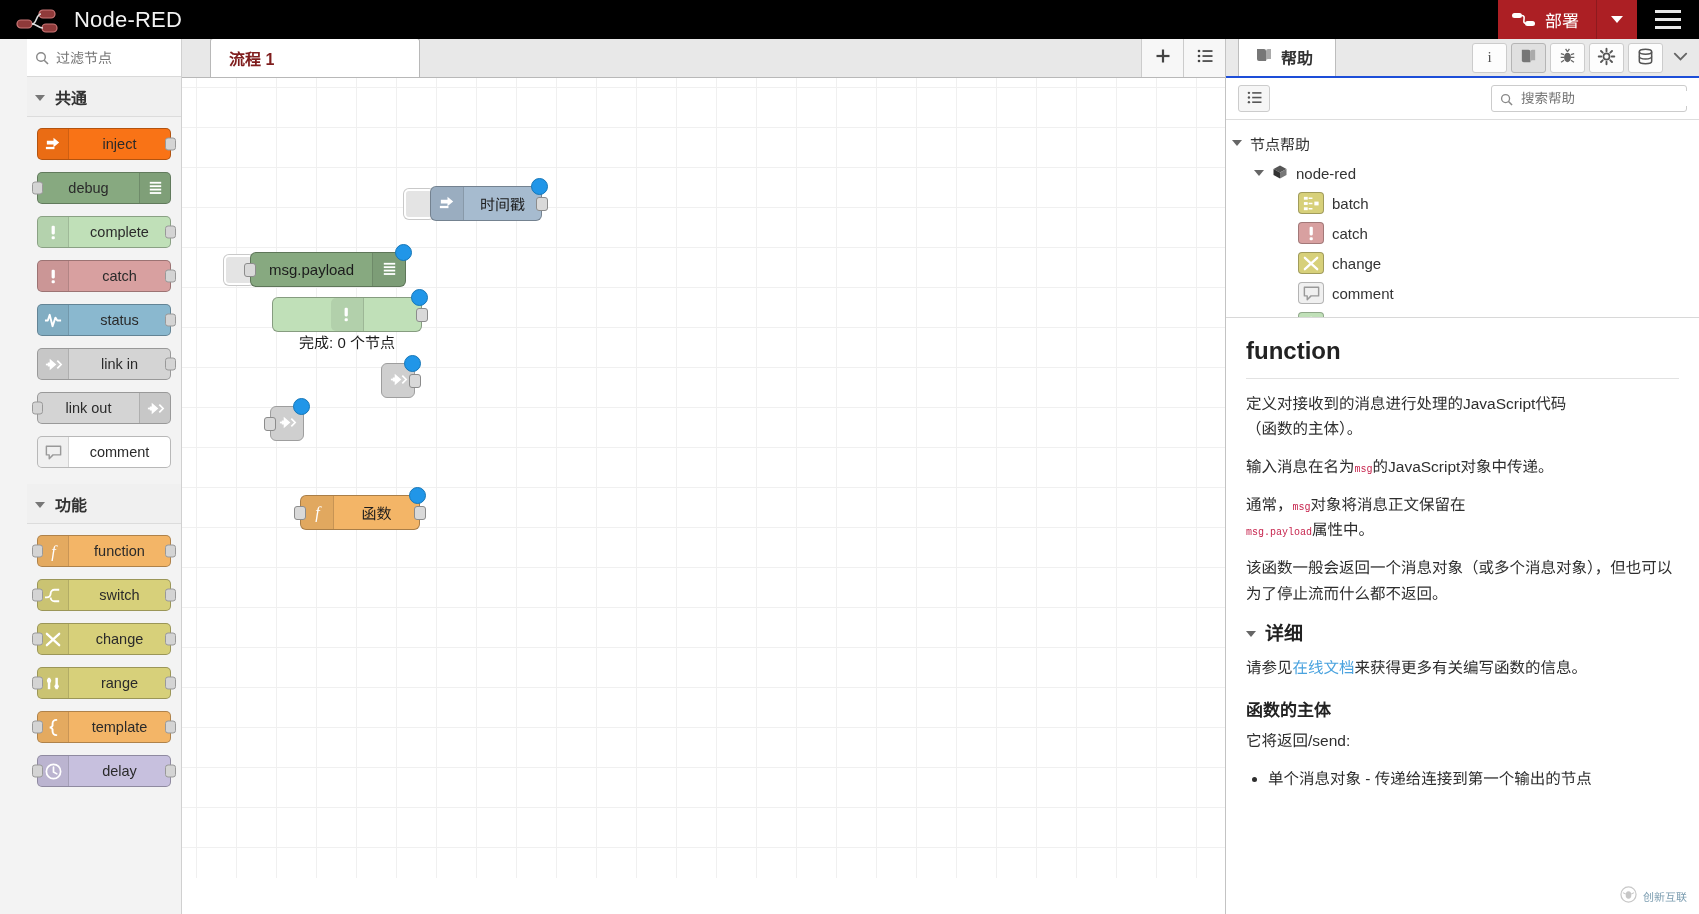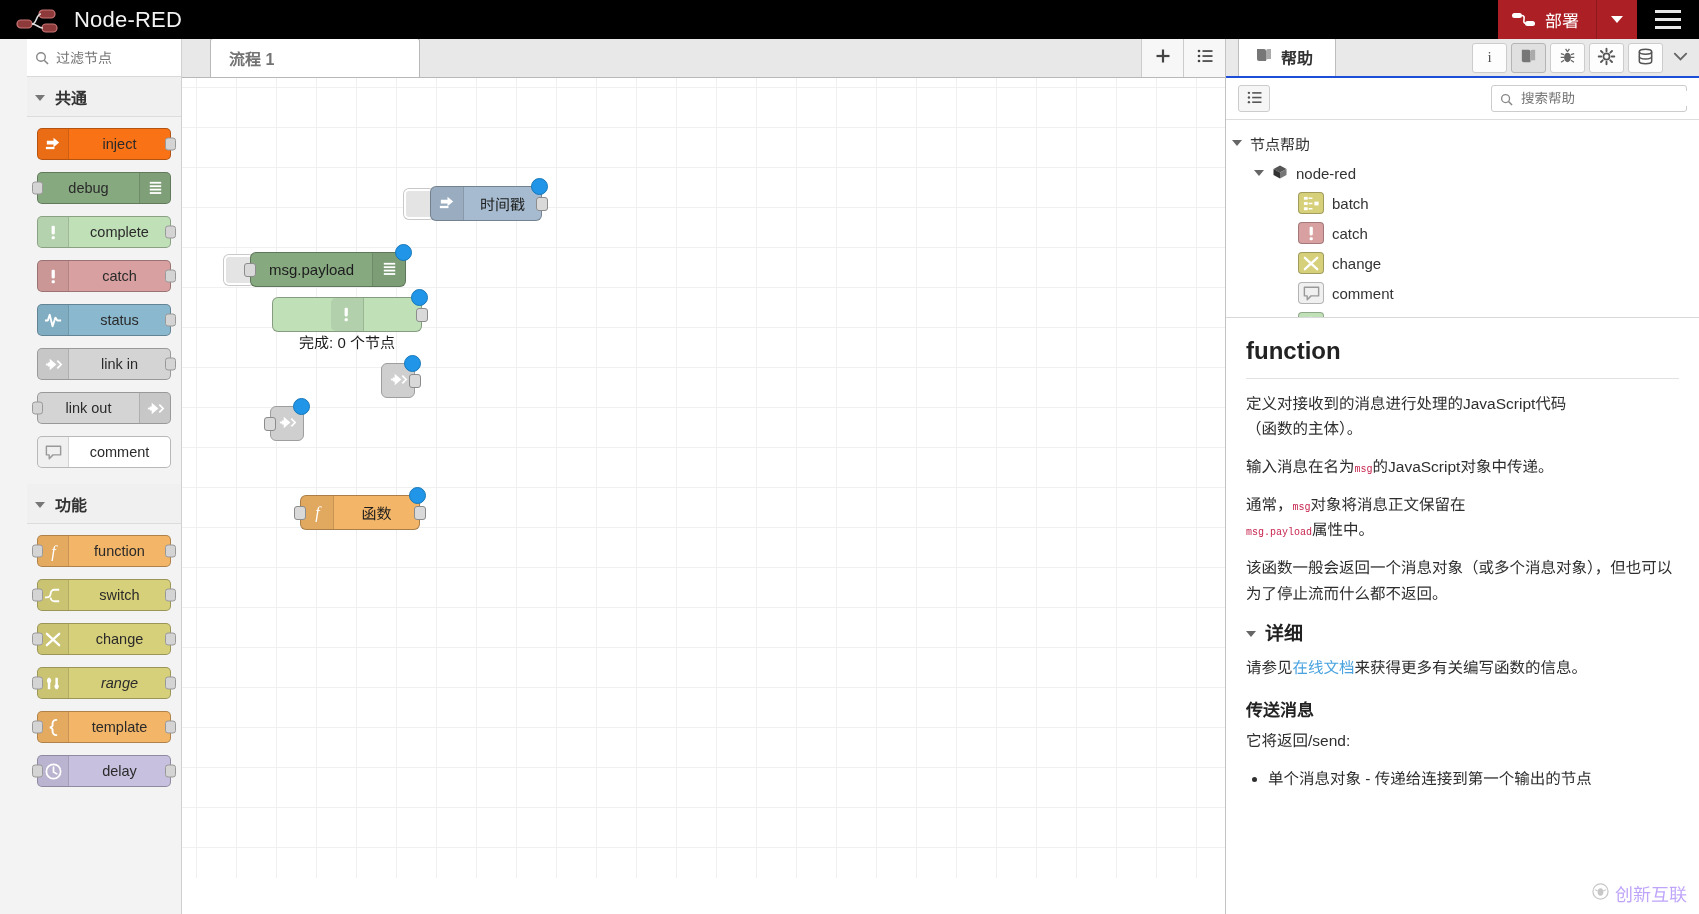--- a/index.html
+++ b/index.html
@@ -151,21 +151,21 @@
     display: flex; align-items: flex-end;
     position: relative;
   }
   .ws-tab {
     height: 39px; min-width: 210px;
     background: #fff;
     border: 1px solid #b8b8b8; border-bottom: none;
     border-radius: 3px 3px 0 0;
     display: flex; align-items: center;
     padding: 0 18px;
-    font-weight: bold; font-size: 16px; color: #737373;
+    font-weight: bold; font-size: 16px; color: #7f1d1d;
     margin-left: 28px;
     cursor: pointer;
   }
   .ws-tab-actions {
     margin-left: auto; display: flex; height: 39px;
   }
   .ws-tab-btn {
     width: 42px; height: 39px;
     display: flex; align-items: center; justify-content: center;
     border-left: 1px solid #ccc;
@@ -352,21 +352,21 @@
   }
   .doclink { color: #4aa3df; cursor: pointer; }
   .help-doc ul { margin: 4px 0 0 22px; }
   .help-doc li { margin-bottom: 5px; }
 
   .watermark {
     position: absolute; right: 12px; bottom: 8px;
     display: flex; align-items: center; gap: 6px;
     opacity: .55; pointer-events: none;
   }
-  .wm-text { font-size: 18px; color: #8b5cf6; }
+  .wm-text { font-size: 11px; color: #0c4a6e; }
 </style>
 </head>
 <body>
 
 <div id="app">
 
   <div class="header">
     <div class="brand">
       <span class="brand-logo">
         <svg viewBox="0 0 46 26" width="46" height="26">
@@ -529,21 +529,21 @@
           <div class="pnode" style="background: rgb(215, 208, 122);">
             <span class="icon-box">
               <svg viewBox="0 0 20 20" width="19" height="19">
                 <path d="M3 4 L16 16 M16 4 L3 16" stroke="#fff" stroke-width="2.4" stroke-linecap="round"></path>
               </svg>
             </span>
             <span class="plabel">change</span>
             <span class="port in"></span>
             <span class="port out"></span>
           </div>
-          <div class="pnode" style="background: rgb(215, 208, 122); font-style: italic;">
+          <div class="pnode" style="background: rgb(215, 208, 122);">
             <span class="icon-box">
               <svg viewBox="0 0 20 20" width="19" height="19">
                 <rect x="4" y="4" width="2.6" height="12" fill="#fff"></rect>
                 <circle cx="5.3" cy="7" r="2.3" fill="#fff"></circle>
                 <rect x="12" y="4" width="2.6" height="12" fill="#fff"></rect>
                 <circle cx="13.3" cy="13" r="2.3" fill="#fff"></circle>
               </svg>
             </span>
             <span class="plabel">range</span>
             <span class="port in"></span>
@@ -844,21 +844,21 @@
 
       <div class="details-head">
         <span class="tree-chev"></span>
         <span>详细</span>
       </div>
 
       <p>
         <span>请参见</span><span class="doclink">在线文档</span><span>来获得更多有关编写函数的信息。</span>
       </p>
 
-      <h3>传送消息</h3>
+      <h3>函数的主体</h3>
 
 
       <p>它将返回/send:</p>
 
       <ul>
         <li>单个消息对象 - 传递给连接到第一个输出的节点</li>
       </ul>
     </div>
 
     <div class="watermark">

